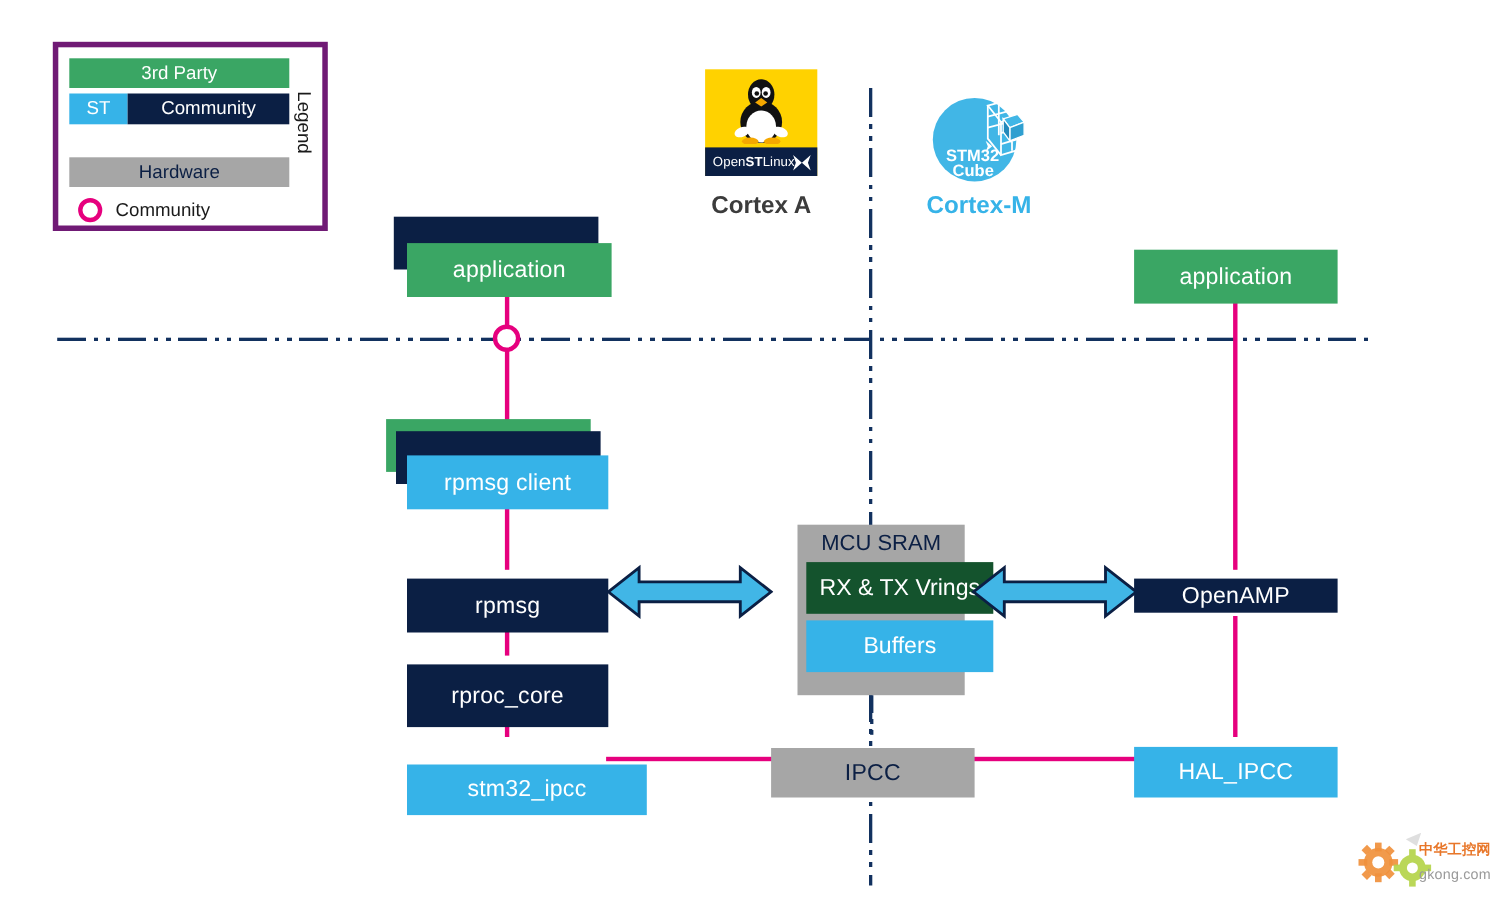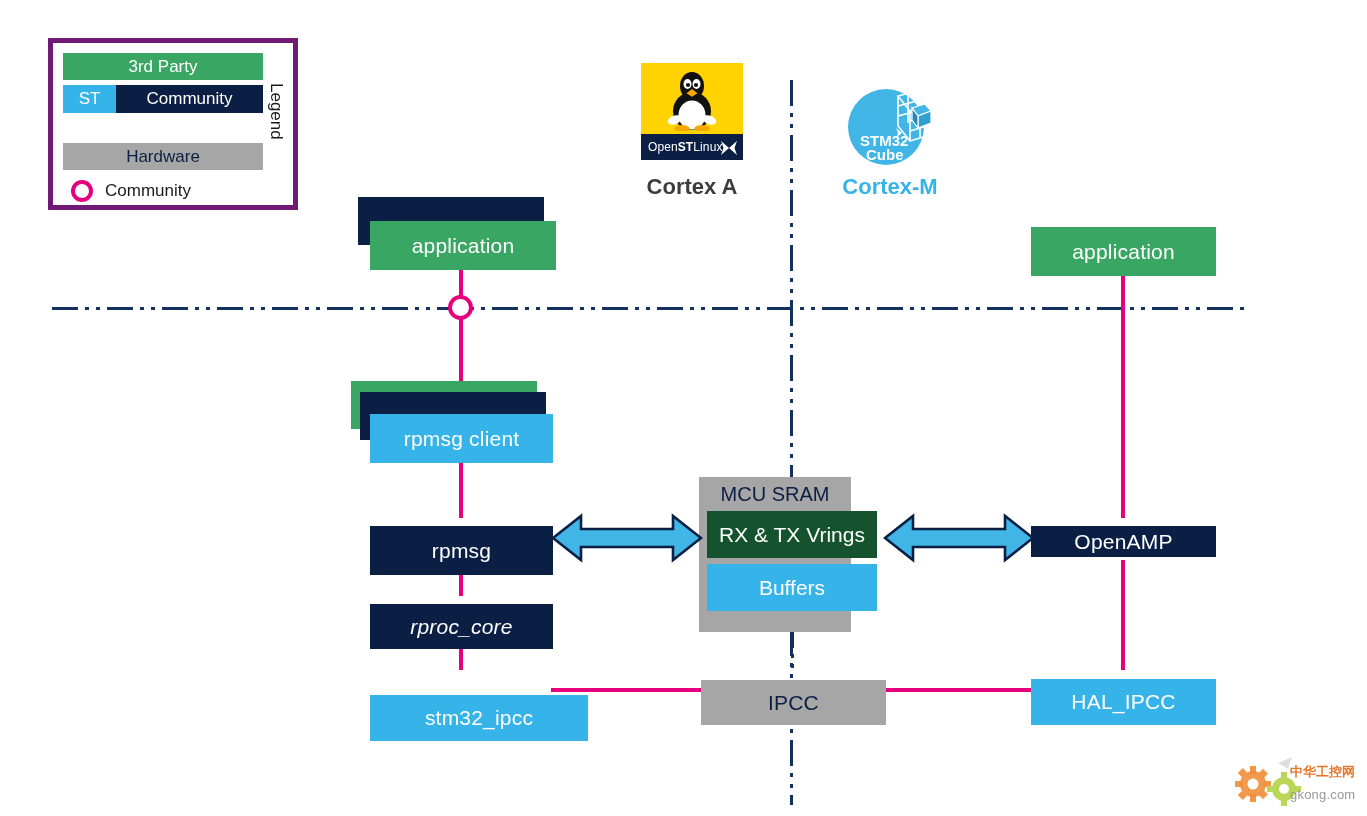--- a/index.html
+++ b/index.html
@@ -101,21 +101,21 @@
     border:4px solid #e6007e; background:#ffffff; z-index:6;
   }
 
   
   .shadow-box { position:absolute; }
 
   
   .arrow { position:absolute; }
 
   
-  #mcu-sram { position:absolute; left:699px; top:477px; width:152px; height:155px; background:#a6a6a6; }
+  #mcu-sram { position:absolute; left:725px; top:477px; width:152px; height:155px; background:#a6a6a6; }
   #mcu-sram-title { position:absolute; left:0; top:6px; width:100%; text-align:center;
                     font-size:20px; color:#0b1f44; }
   #vrings { position:absolute; left:8px; top:34px; width:170px; height:47px;
             background:#14532d; color:#fff; display:flex; align-items:center; justify-content:center;
             font-size:21px; white-space:nowrap; }
   #buffers { position:absolute; left:8px; top:87px; width:170px; height:47px;
              background:#36b3e8; color:#fff; display:flex; align-items:center; justify-content:center;
              font-size:21px; }
 
   
@@ -197,21 +197,21 @@
   <div id="iface-circle"></div>
 
   <div class="shadow-box navy" style="left:358px; top:197px; width:186px; height:48px;"></div>
   <div class="box green" style="left:370px; top:209px; width:186px; height:49px;">application</div>
 
   <div class="shadow-box green" style="left:351px; top:381px; width:186px; height:48px;"></div>
   <div class="shadow-box navy" style="left:360px; top:392px; width:186px; height:48px;"></div>
   <div class="box blue" style="left:370px; top:402px; width:183px; height:49px;">rpmsg client</div>
 
   <div class="box navy" style="left:370px; top:514px; width:183px; height:49px;">rpmsg</div>
-  <div class="box navy" style="left:370px; top:592px; width:183px; height:45px;font-style:italic;">rproc_core</div>
+  <div class="box navy" style="left:370px; top:592px; width:183px; height:57px;">rproc_core</div>
   <div class="box blue" style="left:370px; top:683px; width:218px; height:46px;">stm32_ipcc</div>
 
   <div id="mcu-sram">
     <div id="mcu-sram-title">MCU SRAM</div>
     <div id="vrings">RX &amp; TX Vrings</div>
     <div id="buffers">Buffers</div>
   </div>
   <div class="box gray" style="left:701px; top:668px; width:185px; height:45px;">IPCC</div>
 
   <svg class="arrow" style="left:551px; top:508px; width:152px; height:60px;" viewBox="0 0 152 60">

